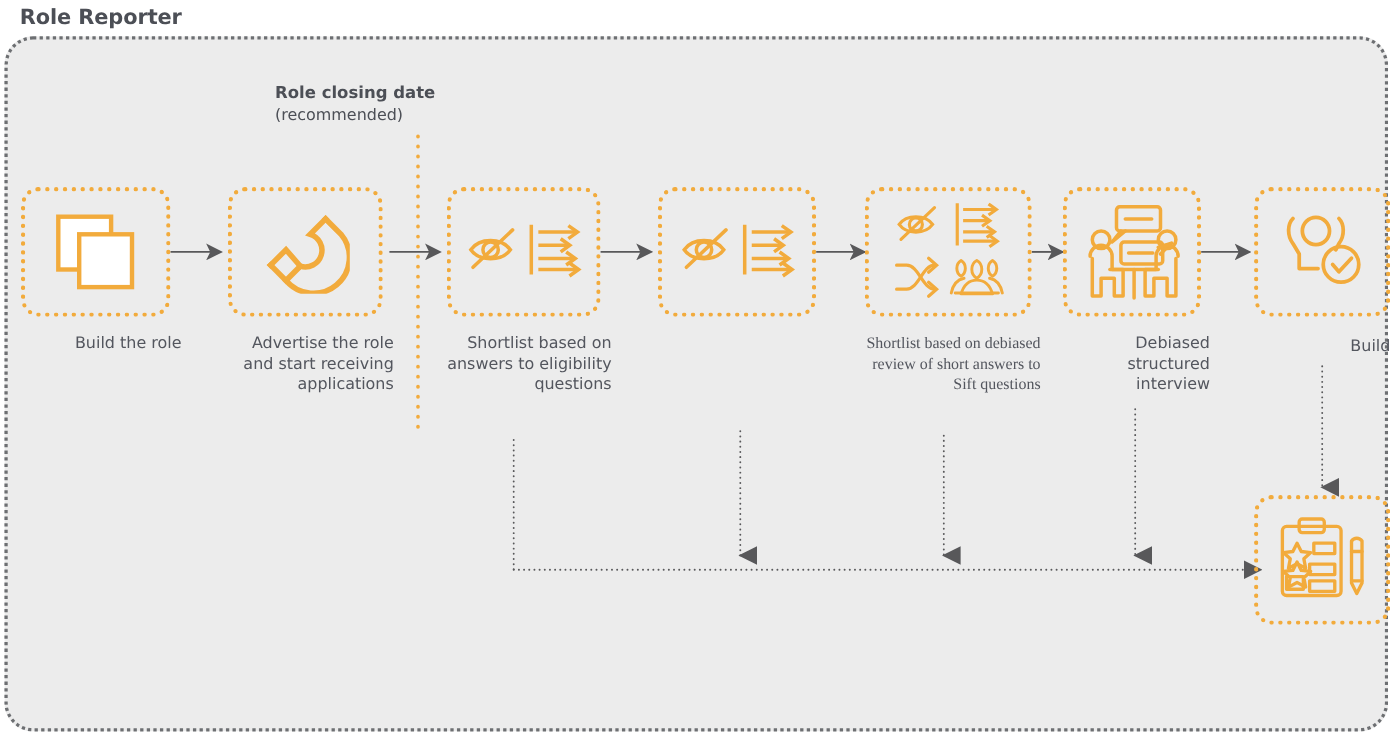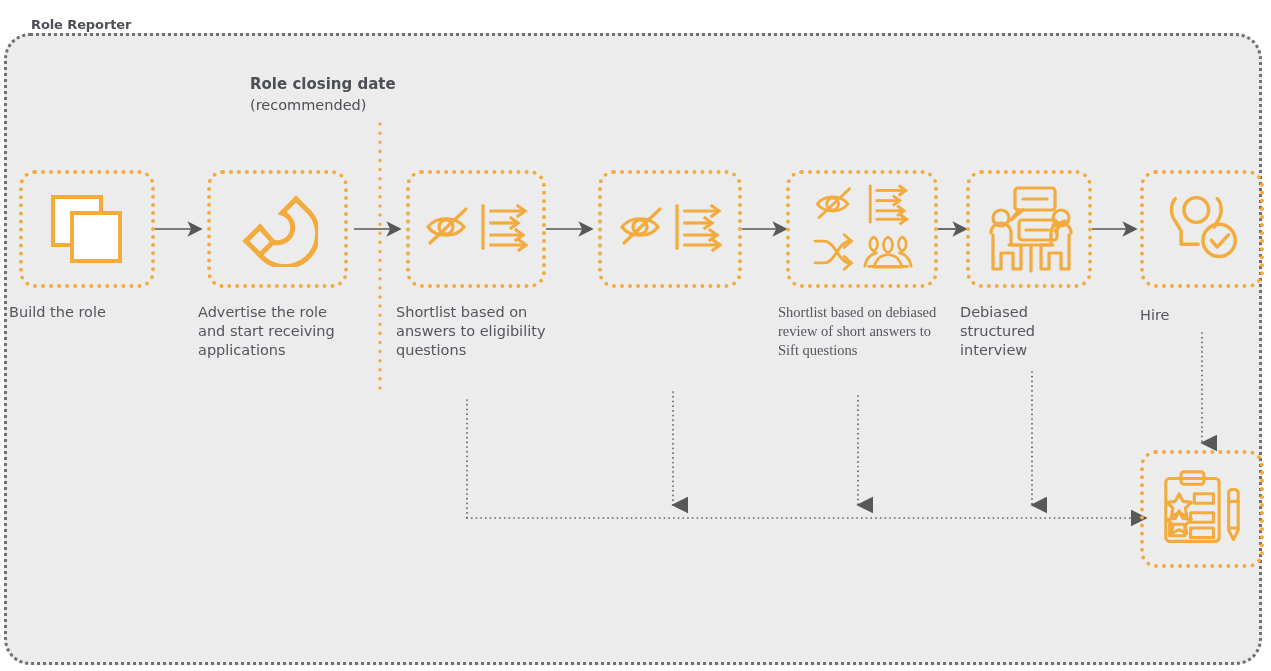--- a/index.html
+++ b/index.html
@@ -3,24 +3,23 @@
 <meta charset="utf-8">
 <style>
   html,body{margin:0;padding:0;background:#ffffff;}
   body{
     width:1271px;height:671px;position:relative;overflow:hidden;
     font-family:"DejaVu Sans","Liberation Sans",sans-serif;
     -webkit-font-smoothing:antialiased;
   }
   
   #diagram-title{
-    position:absolute;left:18px;top:17px;
-    font-size:13px;font-weight:bold;color:#4c4f56;letter-spacing:-0.1px;
+    position:absolute;left:18px;top:5px;
+    font-size:19px;font-weight:bold;color:#4c4f56;letter-spacing:-0.1px;
     white-space:nowrap;
-    margin-left:13px;
   }
   
   #outer-panel{
     position:absolute;left:4px;top:33px;width:1258px;height:632px;
     box-sizing:border-box;
     background:#ececec;
     border:3px dotted #6d6f72;
     border-radius:26px;
   }
   
@@ -32,21 +31,21 @@
     border-radius:16px;
   }
   .step-icon{
     position:absolute;left:0;top:0;width:100%;height:100%;
     display:flex;align-items:center;justify-content:center;
   }
   .icon-row{display:flex;align-items:center;justify-content:center;}
   .icon-grid{display:grid;grid-template-columns:1fr 1fr;grid-gap:2px;align-items:center;justify-items:center;}
   
   .step-caption{
-    position:absolute;text-align:left;
+    position:absolute;text-align:right;
     font-size:14.5px;line-height:19px;color:#53565e;
   }
   .step-caption.bold{font-weight:bold;}
   
   #closing-date{
     position:absolute;width:260px;left:250px;top:74px;
     color:#4c4f56;line-height:21px;
   }
   #closing-date .cd-main{font-size:15px;font-weight:bold;display:block;}
   #closing-date .cd-sub{font-size:14.5px;font-weight:normal;display:block;}
@@ -270,21 +269,21 @@
         <g fill="none" stroke="#f2ab3c" stroke-width="3.6" stroke-linecap="round" stroke-linejoin="round">
           <circle cx="36" cy="20" r="13"></circle>
           <path d="M14,8 C9,13 8,24 14,32 L20,42 L20,56 L38,56"></path>
           <path d="M58,8 C63,13 64,24 58,32 L55,38"></path>
           <circle cx="60" cy="52" r="17"></circle>
           <path d="M52,52 L58,59 L70,46"></path>
         </g>
       </svg>
     </div>
   </div>
-  <div class="step-caption" style="left:1140px;top:306px;width:124px;">Hire</div>
+  <div class="step-caption" style="left:1140px;top:306px;width:124px;">Build</div>
 
   <div class="step-box" style="left:1140px;top:450px;width:124px;height:118px;">
     <div class="step-icon">
       <svg width="88" height="80" viewBox="0 0 92 84">
         <g fill="none" stroke="#f2ab3c" stroke-width="3.2" stroke-linecap="round" stroke-linejoin="round">
           <rect x="8" y="10" width="56" height="66" rx="4"></rect>
           <rect x="24" y="3" width="24" height="13" rx="3"></rect>
           <path d="M22,26 l4,8 9,1 -6.5,6 1.7,9 -8.2,-4.4 -8.2,4.4 1.7,-9 -6.5,-6 9,-1 Z"></path>
           <path d="M22,44 l4,8 9,1 -6.5,6 1.7,9 -8.2,-4.4 -8.2,4.4 1.7,-9 -6.5,-6 9,-1 Z"></path>
           <rect x="12" y="58" width="16" height="12"></rect>

